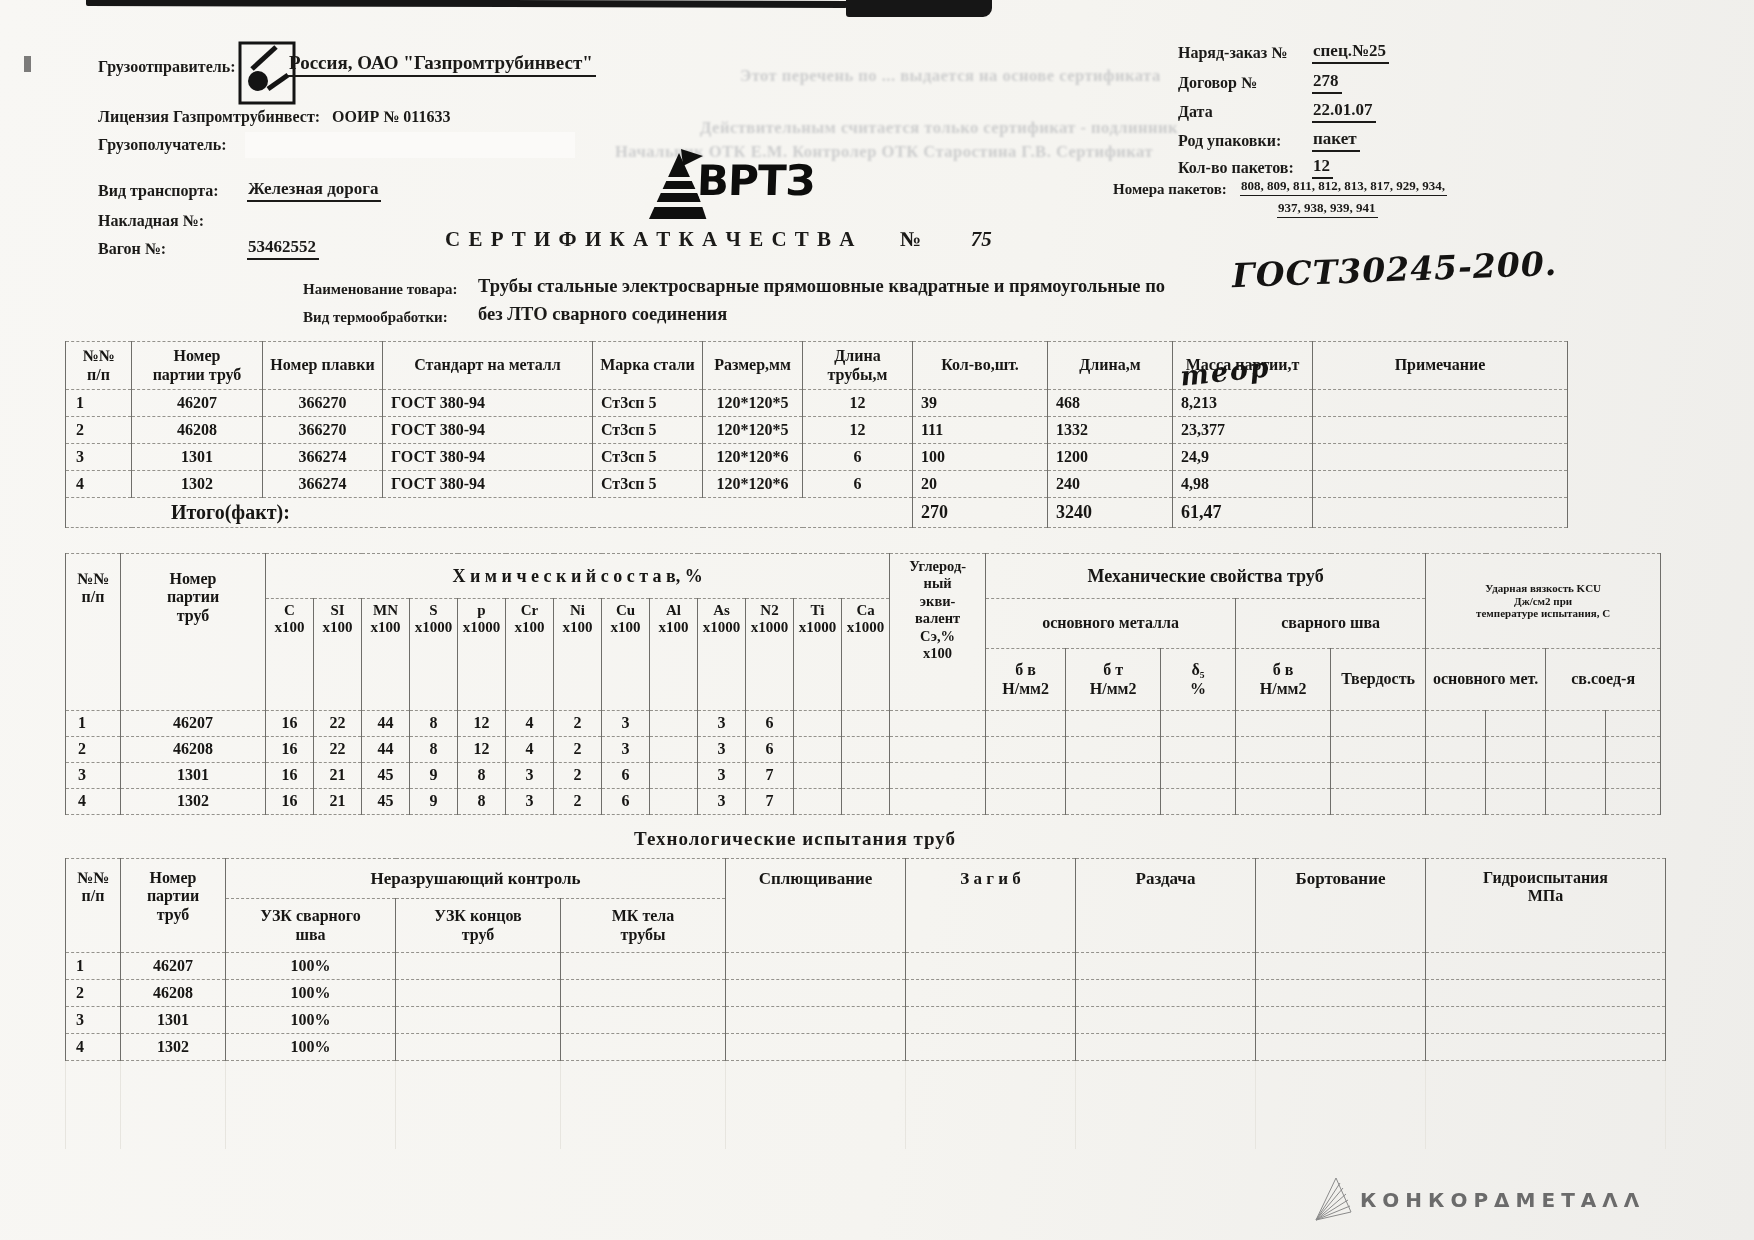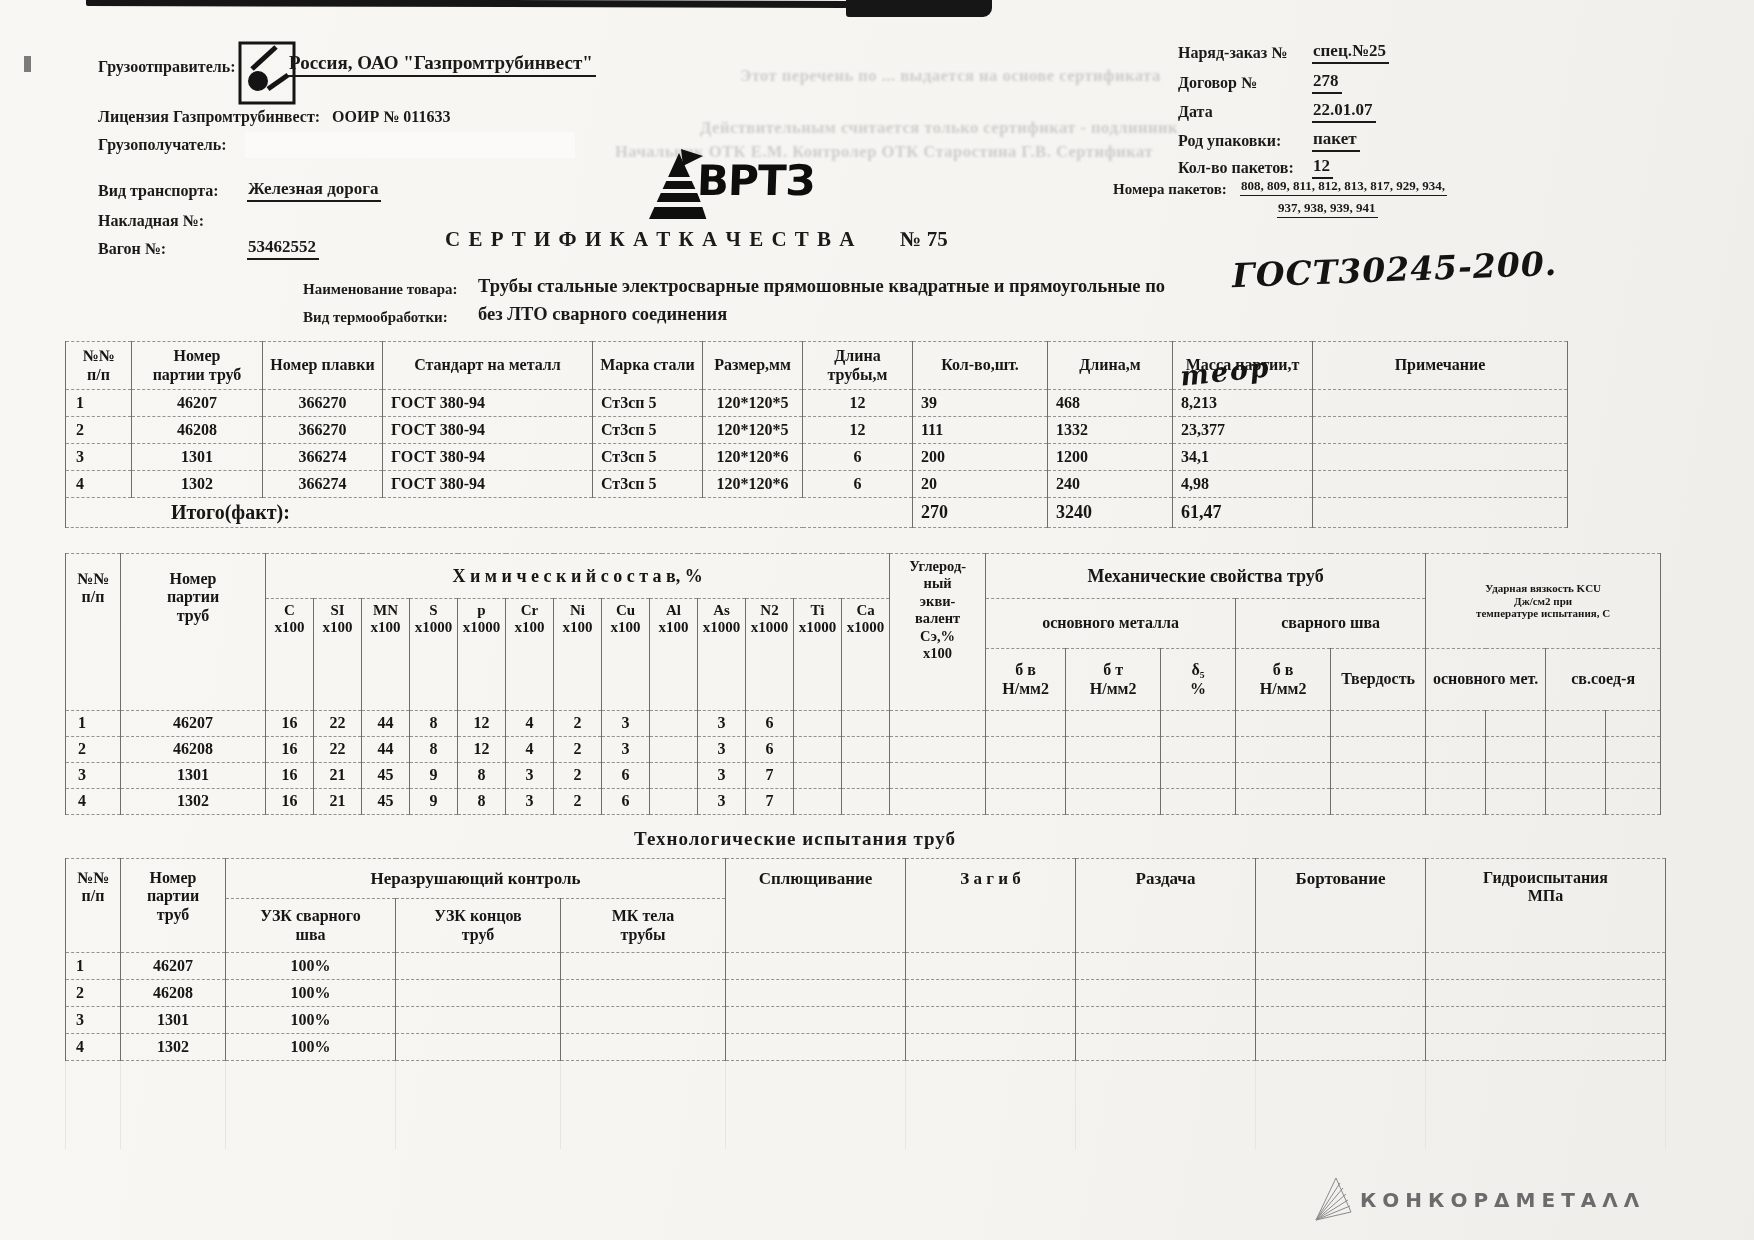--- a/index.html
+++ b/index.html
@@ -137,21 +137,21 @@
       <rect x="0" y="42" width="74" height="4" fill="#f6f5f1"></rect>
       <rect x="0" y="55" width="74" height="5" fill="#f6f5f1"></rect>
       <line x1="46" y1="18" x2="64" y2="72" stroke="#f6f5f1" stroke-width="5"></line>
     </svg>
   </div>
   <div class="abs" id="brand-letters" style="left:697px;top:156px;">ВРТЗ</div>
 
   <div class="abs" style="left:445px;top:227px;">
     <span class="title-line">С Е Р Т И Ф И К А Т   К А Ч Е С Т В А</span>
     <span class="title-line" style="margin-left:40px;">№</span>
-    <span class="title-line" style="letter-spacing:0;">75</span>
+    <span class="title-line" style="margin-left:44px;letter-spacing:0;font-style:italic;">75</span>
   </div>
 
   <div class="abs lbl sm" style="left:303px;top:281px;">Наименование товара:</div>
   <div class="abs" style="left:478px;top:276px;font-weight:700;font-size:18.5px;">Трубы стальные электросварные прямошовные квадратные и прямоугольные по</div>
   <div class="abs hw" id="hw-gost" style="left:1232px;top:250px;">ГОСТ30245-200.</div>
 
   <div class="abs lbl sm" style="left:303px;top:309px;">Вид термообработки:</div>
   <div class="abs" style="left:478px;top:304px;font-weight:700;font-size:18.5px;">без ЛТО сварного соединения</div>
 
   <div class="abs hw" id="hw-teor" style="left:1180px;top:356px;">теор</div>
@@ -215,23 +215,23 @@
           <td></td>
         </tr>
         <tr>
           <td>3</td>
           <td>1301</td>
           <td>366274</td>
           <td>ГОСТ 380-94</td>
           <td>Ст3сп 5</td>
           <td>120*120*6</td>
           <td>6</td>
-          <td>200</td>
+          <td>100</td>
           <td>1200</td>
-          <td>34,1</td>
+          <td>24,9</td>
           <td></td>
         </tr>
         <tr>
           <td>4</td>
           <td>1302</td>
           <td>366274</td>
           <td>ГОСТ 380-94</td>
           <td>Ст3сп 5</td>
           <td>120*120*6</td>
           <td>6</td>

